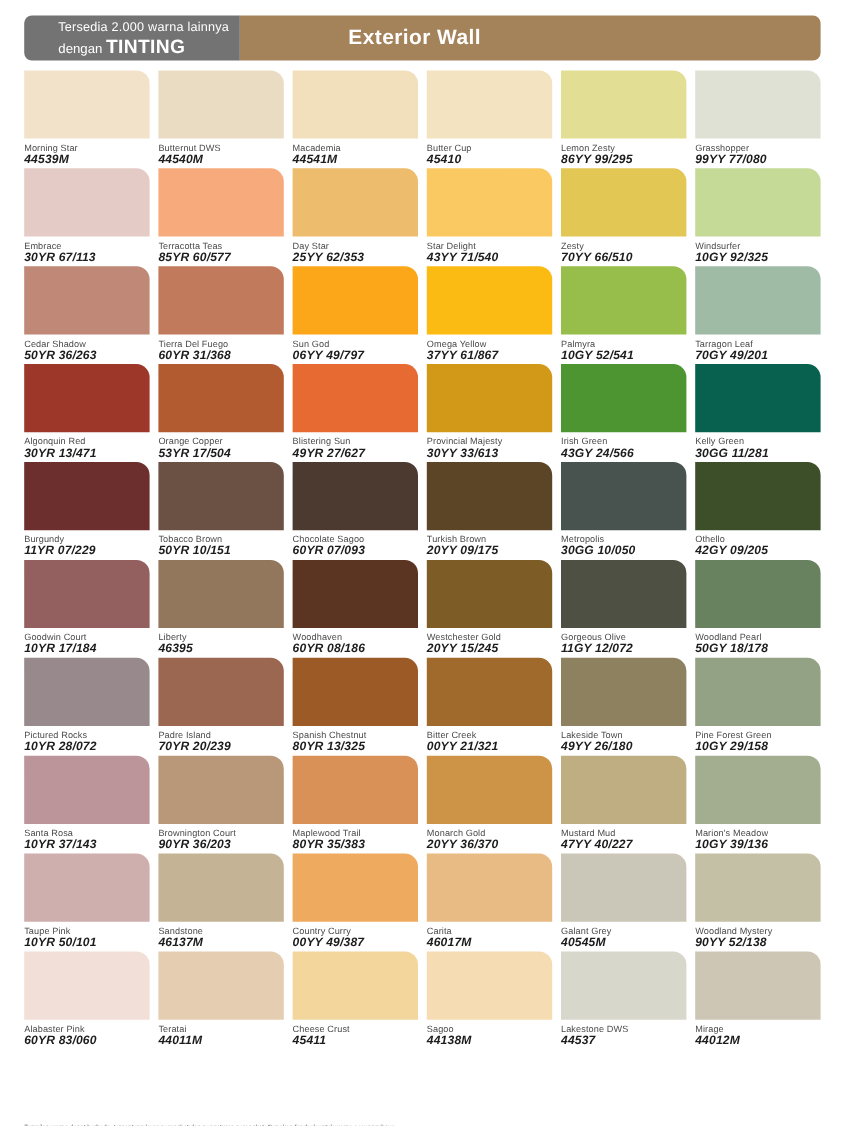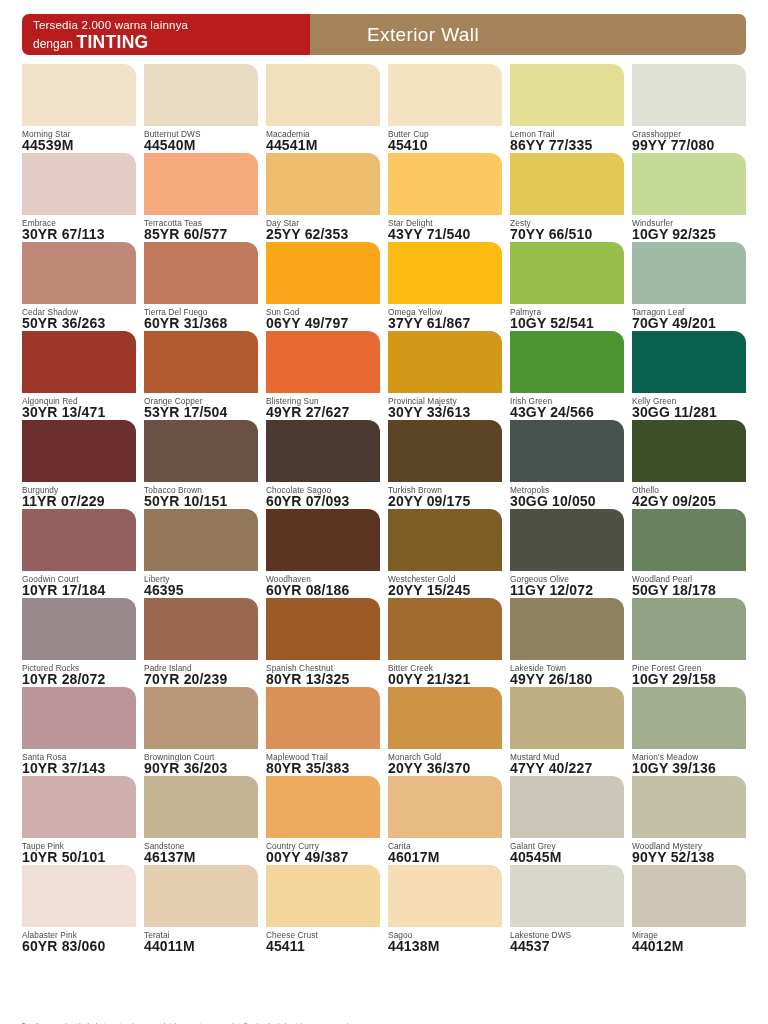--- a/index.html
+++ b/index.html
@@ -26,25 +26,25 @@
   .header {
     position: relative;
     margin: 14px 22px 0 22px;
     height: 41px;
     display: flex;
     align-items: stretch;
   }
   .header-badge {
     position: relative;
     z-index: 3;
-    width: 288px;
-    background: #b91c1c;
+    width: 196px;
+    background: #737373;
     border-radius: 7px 0 0 7px;
     color: #ffffff;
-    padding: 4px 0 0 11px;
+    padding: 4px 0 0 31px;
     box-sizing: border-box;
   }
   .badge-line1 {
     font-size: 11.5px;
     letter-spacing: .2px;
     line-height: 15px;
     font-weight: 400;
     white-space: nowrap;
   }
   .badge-line2 {
@@ -65,21 +65,21 @@
     background: #a5835a;
     border-radius: 0 7px 7px 0;
     display: flex;
     align-items: center;
     justify-content: center;
     padding-right: 210px;
   }
   .header-title {
     color: #ffffff;
     font-size: 19px;
-    font-weight: 400;
+    font-weight: 700;
     letter-spacing: .4px;
   }
 
   
   .grid {
     margin: 9px 22px 0 22px;
     display: grid;
     grid-template-columns: repeat(6, 1fr);
     column-gap: 8px;
     row-gap: 0px;
@@ -97,26 +97,27 @@
   .cell-name {
     font-size: 8.3px;
     color: #4a4a4a;
     line-height: 11px;
     margin-top: 3px;
     letter-spacing: .1px;
     white-space: nowrap;
     overflow: hidden;
   }
   .cell-code {
-    font-size: 14px;
+    font-size: 11px;
     color: #1c1c1c;
     font-weight: 700;
     line-height: 11px;
     letter-spacing: .15px;
     white-space: nowrap;
+    font-style: italic;
   }
 
   
   .footer {
     position: absolute;
     left: 22px;
     bottom: 8px;
     right: 22px;
     font-size: 5.6px;
     color: #5c5c5c;
@@ -155,22 +156,22 @@
         <div class="cell-name">Macademia</div>
         <div class="cell-code">44541M</div>
       </div>
       <div class="cell">
         <div class="chip" style="background: rgb(244, 227, 192);"></div>
         <div class="cell-name">Butter Cup</div>
         <div class="cell-code">45410</div>
       </div>
       <div class="cell">
         <div class="chip" style="background: rgb(226, 223, 149);"></div>
-        <div class="cell-name">Lemon Trail</div>
-        <div class="cell-code">86YY 77/335</div>
+        <div class="cell-name">Lemon Zesty</div>
+        <div class="cell-code">86YY 99/295</div>
       </div>
       <div class="cell">
         <div class="chip" style="background: rgb(223, 225, 212);"></div>
         <div class="cell-name">Grasshopper</div>
         <div class="cell-code">99YY 77/080</div>
       </div>
       <div class="cell">
         <div class="chip" style="background: rgb(229, 203, 198);"></div>
         <div class="cell-name">Embrace</div>
         <div class="cell-code">30YR 67/113</div>

